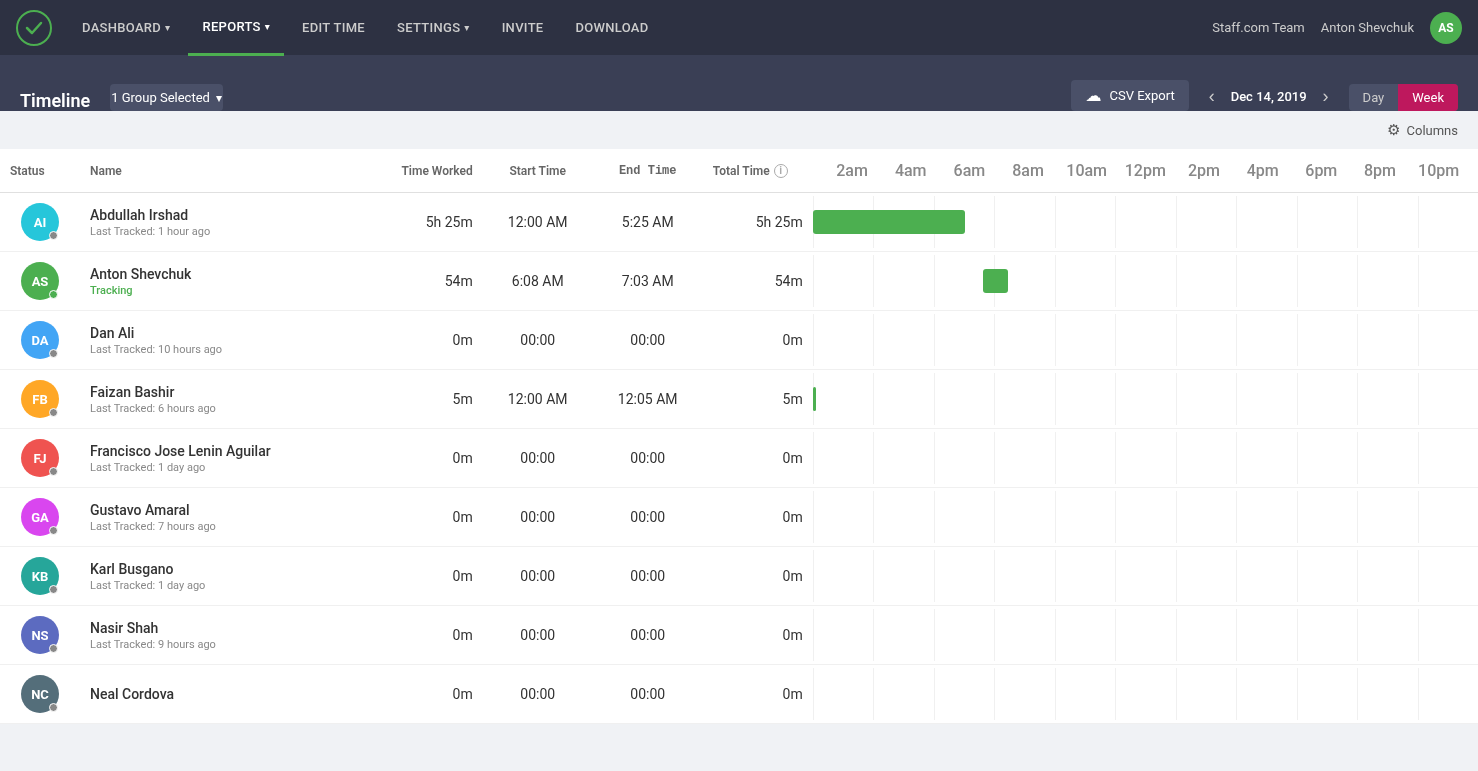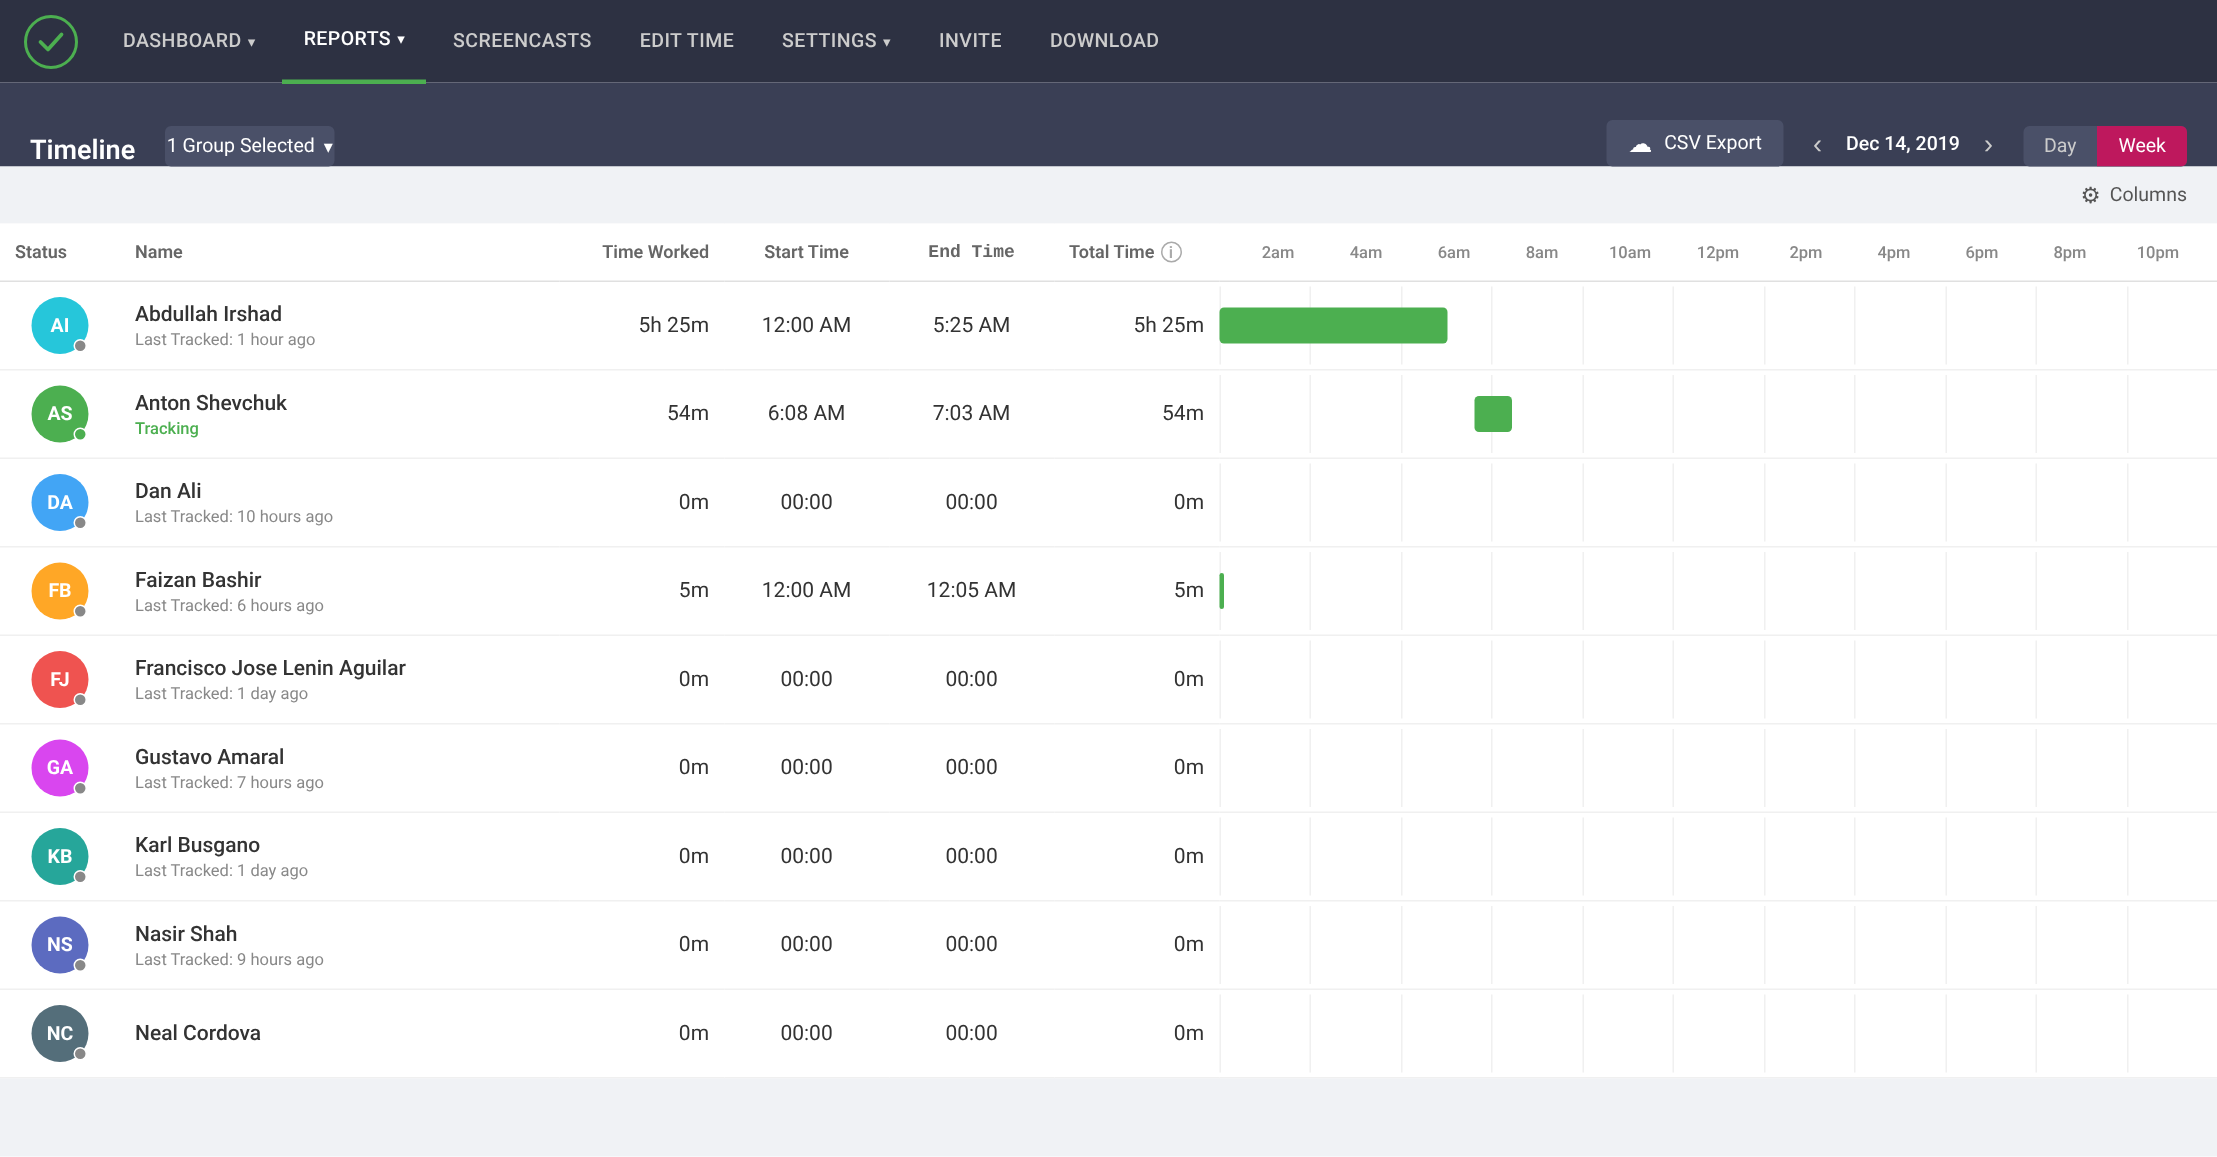--- a/index.html
+++ b/index.html
@@ -205,21 +205,21 @@
 
     
     .th-timeline {
       min-width: 500px;
     }
     .th-timeline-inner {
       display: flex;
     }
     .th-hour {
       flex: 1;
-      font-size: 11px;
+      font-size: 16px;
       color: #888;
       font-weight: 500;
       text-align: center;
     }
 
     .total-time-header {
       display: flex; align-items: center; gap: 4px;
     }
   </style>
 </head>
@@ -234,38 +234,42 @@
 
   <div class="nav-item">
     <span>DASHBOARD</span>
     <span style="font-size:10px;">▾</span>
   </div>
   <div class="nav-item active">
     <span>REPORTS</span>
     <span style="font-size:10px;">▾</span>
   </div>
   <div class="nav-item">
-    <span>SCREENCASTS</span>
-  </div>
-  <div class="nav-item">
     <span>EDIT TIME</span>
   </div>
   <div class="nav-item">
     <span>SETTINGS</span>
     <span style="font-size:10px;">▾</span>
   </div>
   <div class="nav-item">
     <span>INVITE</span>
   </div>
   <div class="nav-item">
     <span>DOWNLOAD</span>
   </div>
 
   <div class="nav-spacer"></div>
 
+  <div class="nav-right">
+    <span class="nav-team-name">Staff.com Team</span>
+    <span class="nav-user-name">Anton Shevchuk</span>
+    <div class="nav-avatar">
+      <span>AS</span>
+    </div>
+  </div>
 </nav>
 
 <div class="subheader">
   <span class="subheader-title">Timeline</span>
   <div class="group-selector">
     <span>1 Group Selected</span>
     <span style="font-size:12px;">▾</span>
   </div>
   <div class="subheader-spacer"></div>
   <div class="csv-export-btn">

